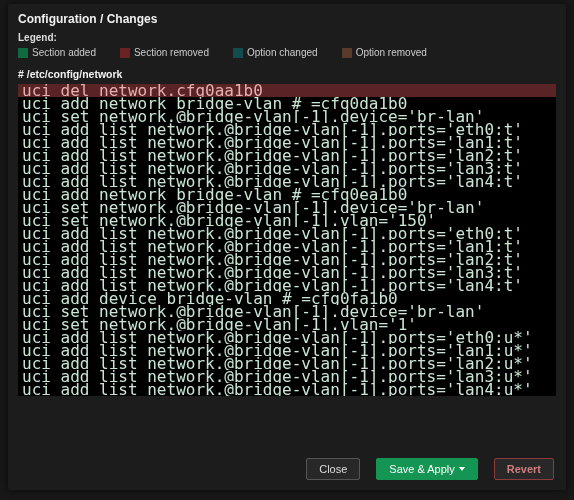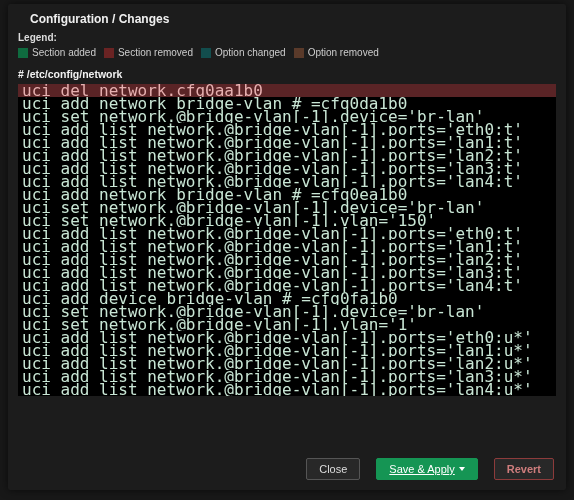--- a/index.html
+++ b/index.html
@@ -20,31 +20,30 @@
     border-radius: 2px;
     padding: 8px 10px;
     position: relative;
     box-shadow: 0 0 8px rgba(0,0,0,0.6);
   }
   .title {
     font-size: 12px;
     font-weight: bold;
     color: #f0f0f0;
     margin-bottom: 6px;
-    margin-left: 12px;
   }
   .legend-label {
     font-weight: bold;
     font-size: 10px;
     color: #ddd;
     margin-bottom: 4px;
   }
   .legend-row {
     display: flex;
-    gap: 8px;
+    gap: 24px;
     align-items: center;
     margin-bottom: 10px;
     font-size: 10px;
     color: #ccc;
   }
   .legend-item { display: flex; align-items: center; gap: 4px; }
   .sw {
     width: 10px; height: 10px; display: inline-block;
   }
   .sw-green  { background: #0f6b3f; border:1px solid #0f6b3f; }
@@ -88,21 +87,20 @@
     color: #ddd;
     cursor: pointer;
   }
   .btn-apply {
     background: #159554;
     border-color: #159554;
     color: #fff;
     display: flex;
     align-items: center;
     gap: 4px;
-    text-decoration: underline;
   }
   .btn-revert {
     border-color: #8d3b3b;
     color: #cf7d7d;
     font-weight: bold;
   }
   .caret {
     width: 0; height: 0;
     border-left: 3px solid transparent;
     border-right: 3px solid transparent;

